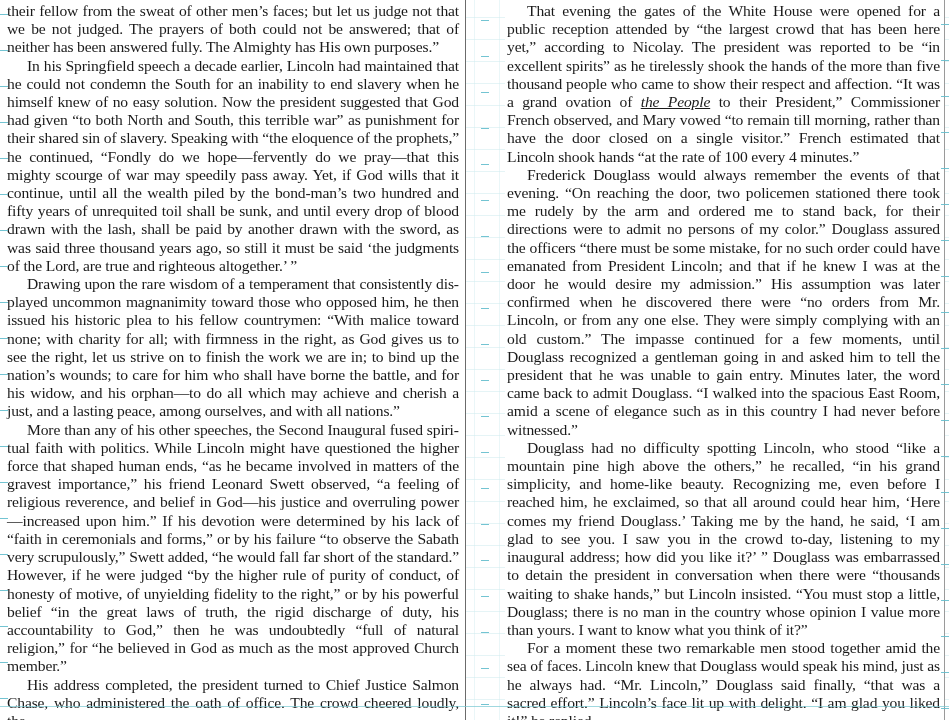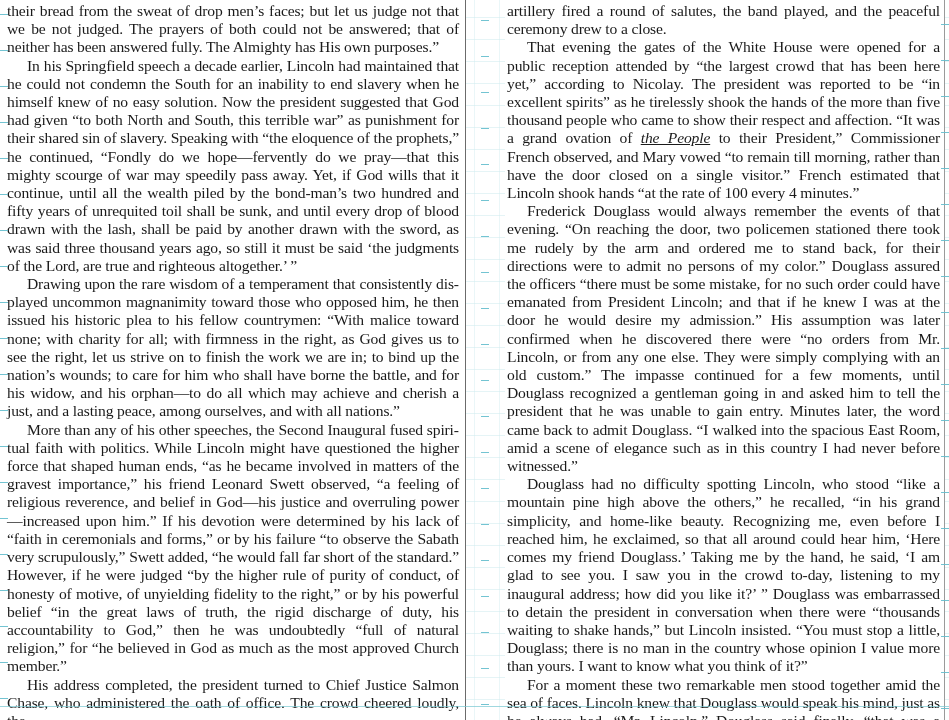--- a/index.html
+++ b/index.html
@@ -74,29 +74,28 @@
     z-index: 3;
   }
   em.it { font-style: italic; text-decoration: underline; }
 </style>
 </head>
 <body>
 
 <div class="grid-bg"></div>
 
 <div class="page page-left">
-  <p class="para cont">their bread from the sweat of drop men’s faces; but let us judge not that we be not judged. The prayers of both could not be answered; that of neither has been answered fully. The Almighty has His own purposes.”</p>
+  <p class="para cont">their fellow from the sweat of other men’s faces; but let us judge not that we be not judged. The prayers of both could not be answered; that of neither has been answered fully. The Almighty has His own purposes.”</p>
   <p class="para">In his Springfield speech a decade earlier, Lincoln had maintained that he could not condemn the South for an inability to end slavery when he himself knew of no easy solution. Now the president suggested that God had given “to both North and South, this terrible war” as punishment for their shared sin of slavery. Speaking with “the eloquence of the prophets,” he continued, “Fondly do we hope—fervently do we pray—that this mighty scourge of war may speedily pass away. Yet, if God wills that it con­tinue, until all the wealth piled by the bond-man’s two hundred and fifty years of unrequited toil shall be sunk, and until every drop of blood drawn with the lash, shall be paid by another drawn with the sword, as was said three thousand years ago, so still it must be said ‘the judgments of the Lord, are true and righteous altogether.’ ”</p>
   <p class="para">Drawing upon the rare wisdom of a temperament that consistently dis­played uncommon magnanimity toward those who opposed him, he then issued his historic plea to his fellow countrymen: “With malice toward none; with charity for all; with firmness in the right, as God gives us to see the right, let us strive on to finish the work we are in; to bind up the nation’s wounds; to care for him who shall have borne the battle, and for his widow, and his orphan—to do all which may achieve and cherish a just, and a lasting peace, among ourselves, and with all nations.”</p>
   <p class="para">More than any of his other speeches, the Second Inaugural fused spiri­tual faith with politics. While Lincoln might have questioned the higher force that shaped human ends, “as he became involved in matters of the gravest importance,” his friend Leonard Swett observed, “a feeling of reli­gious reverence, and belief in God—his justice and overruling power—increased upon him.” If his devotion were determined by his lack of “faith in ceremonials and forms,” or by his failure “to observe the Sabath very scrupulously,” Swett added, “he would fall far short of the standard.” How­ever, if he were judged “by the higher rule of purity of conduct, of honesty of motive, of unyielding fidelity to the right,” or by his powerful belief “in the great laws of truth, the rigid discharge of duty, his accountability to God,” then he was undoubtedly “full of natural religion,” for “he believed in God as much as the most approved Church member.”</p>
   <p class="para">His address completed, the president turned to Chief Justice Salmon Chase, who administered the oath of office. The crowd cheered loudly, the</p>
 </div>
 
 <div class="page page-right">
-  <p class="para cont">artillery fired a round of salutes, the band played, and the peaceful cere­mony drew to a close.</p>
   <p class="para"><span>That evening the gates of the White House were opened for a public reception attended by “the largest crowd that has been here yet,” accord­ing to Nicolay. The president was reported to be “in excellent spirits” as he tirelessly shook the hands of the more than five thousand people who came to show their respect and affection. “It was a grand ovation of </span><em class="it">the People</em><span> to their President,” Commissioner French observed, and Mary vowed “to re­main till morning, rather than have the door closed on a single visitor.” French estimated that Lincoln shook hands “at the rate of 100 every 4 minutes.”</span></p>
   <p class="para">Frederick Douglass would always remember the events of that evening. “On reaching the door, two policemen stationed there took me rudely by the arm and ordered me to stand back, for their directions were to admit no persons of my color.” Douglass assured the officers “there must be some mistake, for no such order could have emanated from President Lin­coln; and that if he knew I was at the door he would desire my admission.” His assumption was later confirmed when he discovered there were “no orders from Mr. Lincoln, or from any one else. They were simply comply­ing with an old custom.” The impasse continued for a few moments, until Douglass recognized a gentleman going in and asked him to tell the presi­dent that he was unable to gain entry. Minutes later, the word came back to admit Douglass. “I walked into the spacious East Room, amid a scene of el­egance such as in this country I had never before witnessed.”</p>
   <p class="para">Douglass had no difficulty spotting Lincoln, who stood “like a moun­tain pine high above the others,” he recalled, “in his grand simplicity, and home-like beauty. Recognizing me, even before I reached him, he ex­claimed, so that all around could hear him, ‘Here comes my friend Doug­lass.’ Taking me by the hand, he said, ‘I am glad to see you. I saw you in the crowd to-day, listening to my inaugural address; how did you like it?’ ” Douglass was embarrassed to detain the president in conversation when there were “thousands waiting to shake hands,” but Lincoln insisted. “You must stop a little, Douglass; there is no man in the country whose opinion I value more than yours. I want to know what you think of it?”</p>
   <p class="para">For a moment these two remarkable men stood together amid the sea of faces. Lincoln knew that Douglass would speak his mind, just as he al­ways had. “Mr. Lincoln,” Douglass said finally, “that was a sacred effort.” Lincoln’s face lit up with delight. “I am glad you liked it!” he replied.</p>
 </div>
 
 <div class="bottom-rule"></div>
 
 <div class="tick-l" style="left: 0px; top: 14px;"></div>
 <div class="tick-r" style="left: 481px; top: 20px;"></div>

